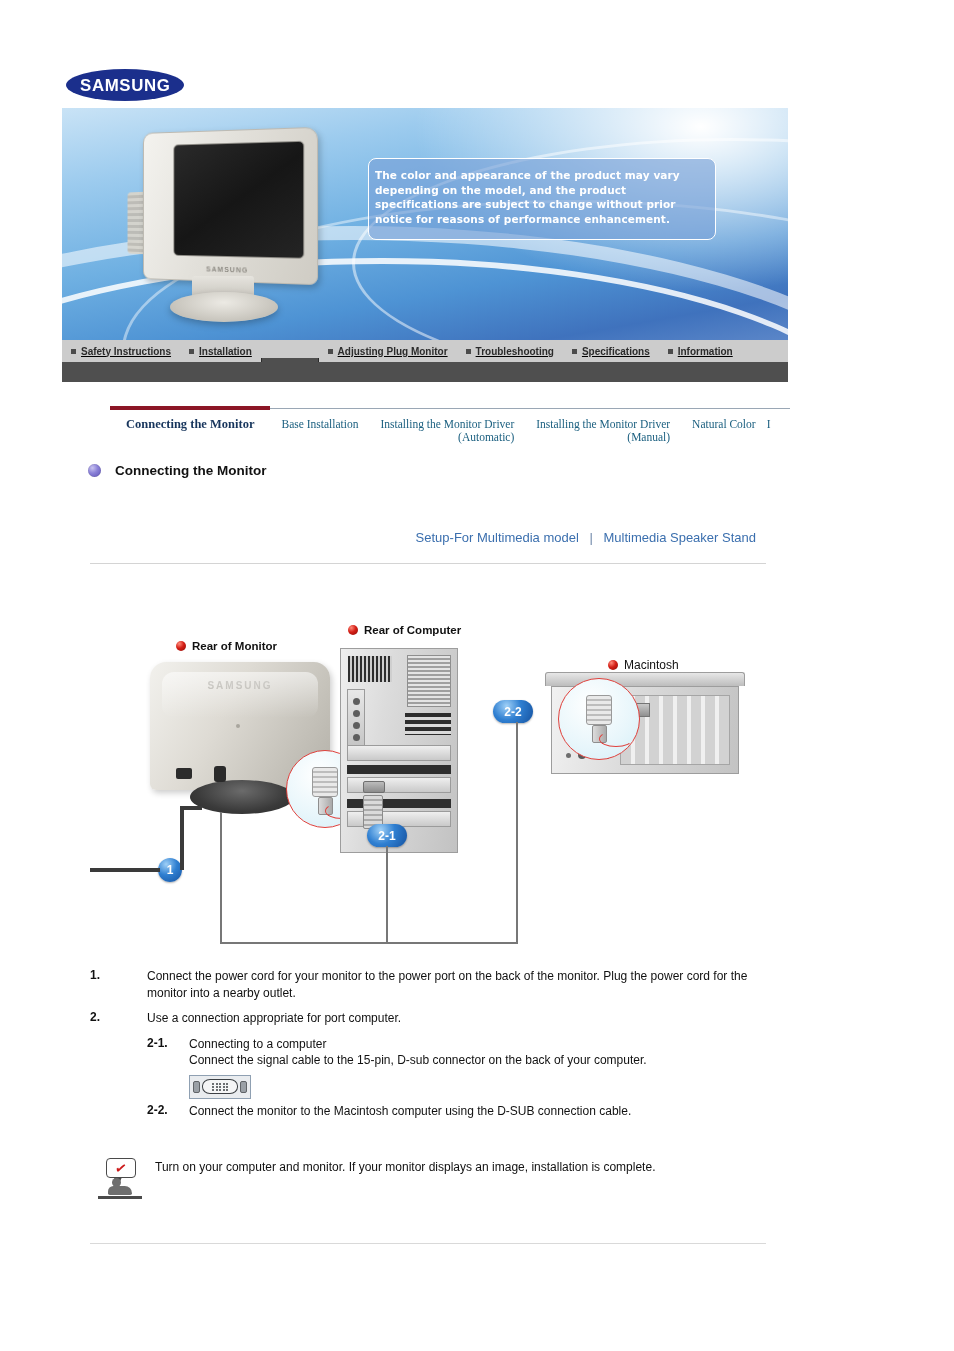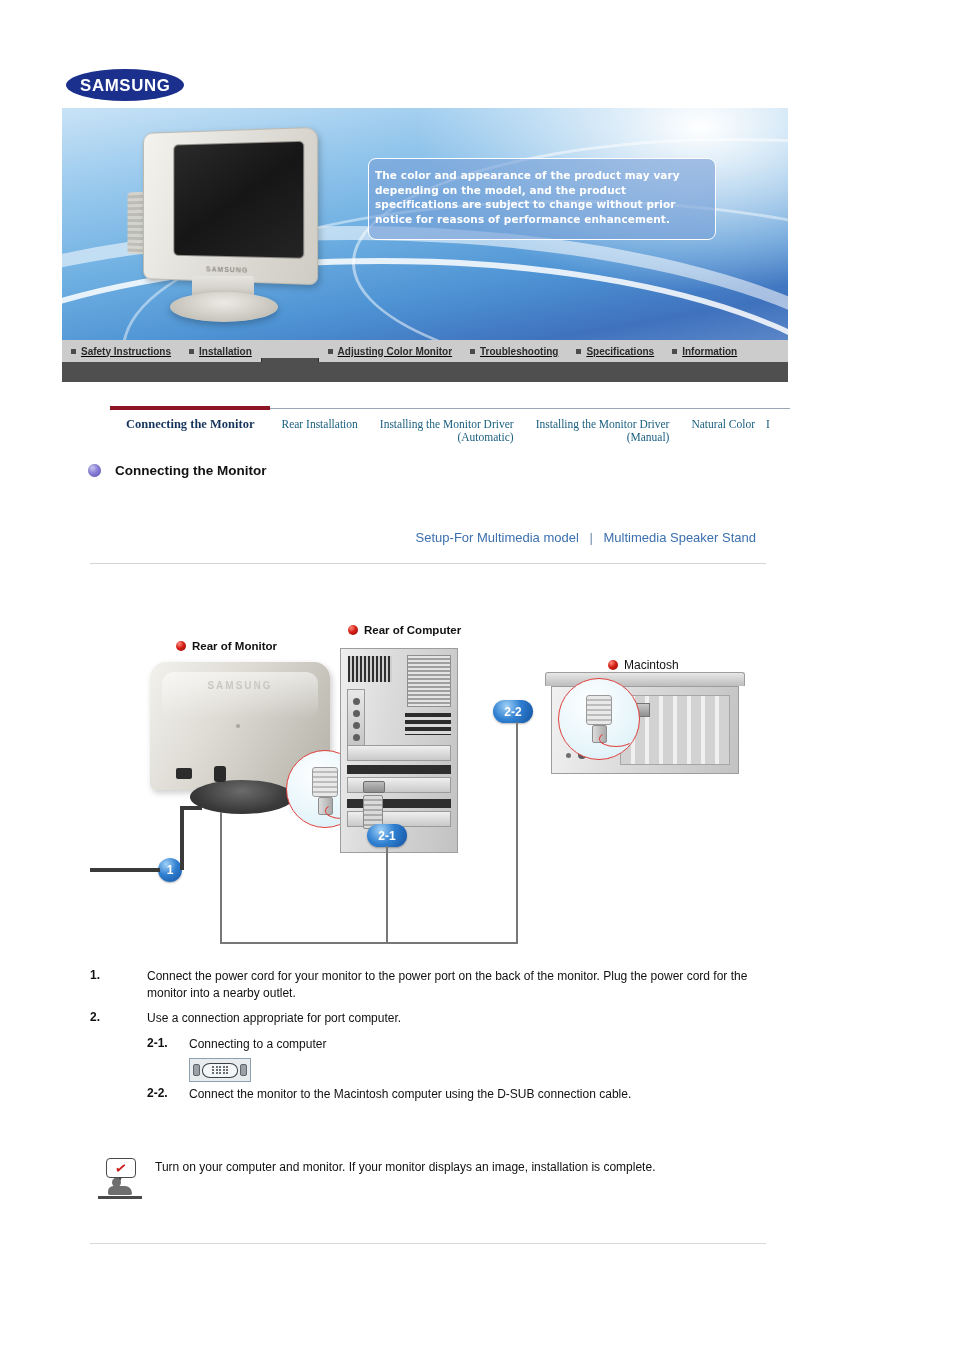--- a/index.html
+++ b/index.html
@@ -412,21 +412,21 @@
     <div class="topnav-item">
       <span class="sq"></span>
       <span>Installation</span>
     </div>
     <div class="topnav-item active">
       <span class="sq"></span>
       <span>Setup</span>
     </div>
     <div class="topnav-item">
       <span class="sq"></span>
-      <span>Adjusting Color Monitor</span>
+      <span>Adjusting Plug Monitor</span>
     </div>
     <div class="topnav-item">
       <span class="sq"></span>
       <span>Troubleshooting</span>
     </div>
     <div class="topnav-item">
       <span class="sq"></span>
       <span>Specifications</span>
     </div>
     <div class="topnav-item">
@@ -434,21 +434,21 @@
       <span>Information</span>
     </div>
   </div>
   <div class="darkbar"></div>
 
   <div class="subnav">
     <div class="subnav-item active">
       <span>Connecting the Monitor</span>
     </div>
     <div class="subnav-item">
-      <span>Rear Installation</span>
+      <span>Base Installation</span>
     </div>
     <div class="subnav-item two-line">
       <span>Installing the Monitor Driver</span>
       <span class="l2">(Automatic)</span>
     </div>
     <div class="subnav-item two-line">
       <span>Installing the Monitor Driver</span>
       <span class="l2">(Manual)</span>
     </div>
     <div class="subnav-item">
@@ -565,20 +565,21 @@
     </div>
     <div class="step">
       <div class="num">2.</div>
       <div class="txt">Use a connection appropriate for port computer.</div>
     </div>
 
     <div class="substep">
       <div class="num">2-1.</div>
       <div>
         <div class="txt">Connecting to a computer</div>
+        <div class="txt">Connect the signal cable to the 15-pin, D-sub connector on the back of your computer.</div>
         <div class="dsub-icon">
           <span class="dsub-screw"></span>
           <span class="dsub-shell">
             <span class="dsub-row">
               <i class="dsub-pin"></i>
                 <i class="dsub-pin"></i>
                 <i class="dsub-pin"></i>
                 <i class="dsub-pin"></i>
                 <i class="dsub-pin"></i>
             </span>

